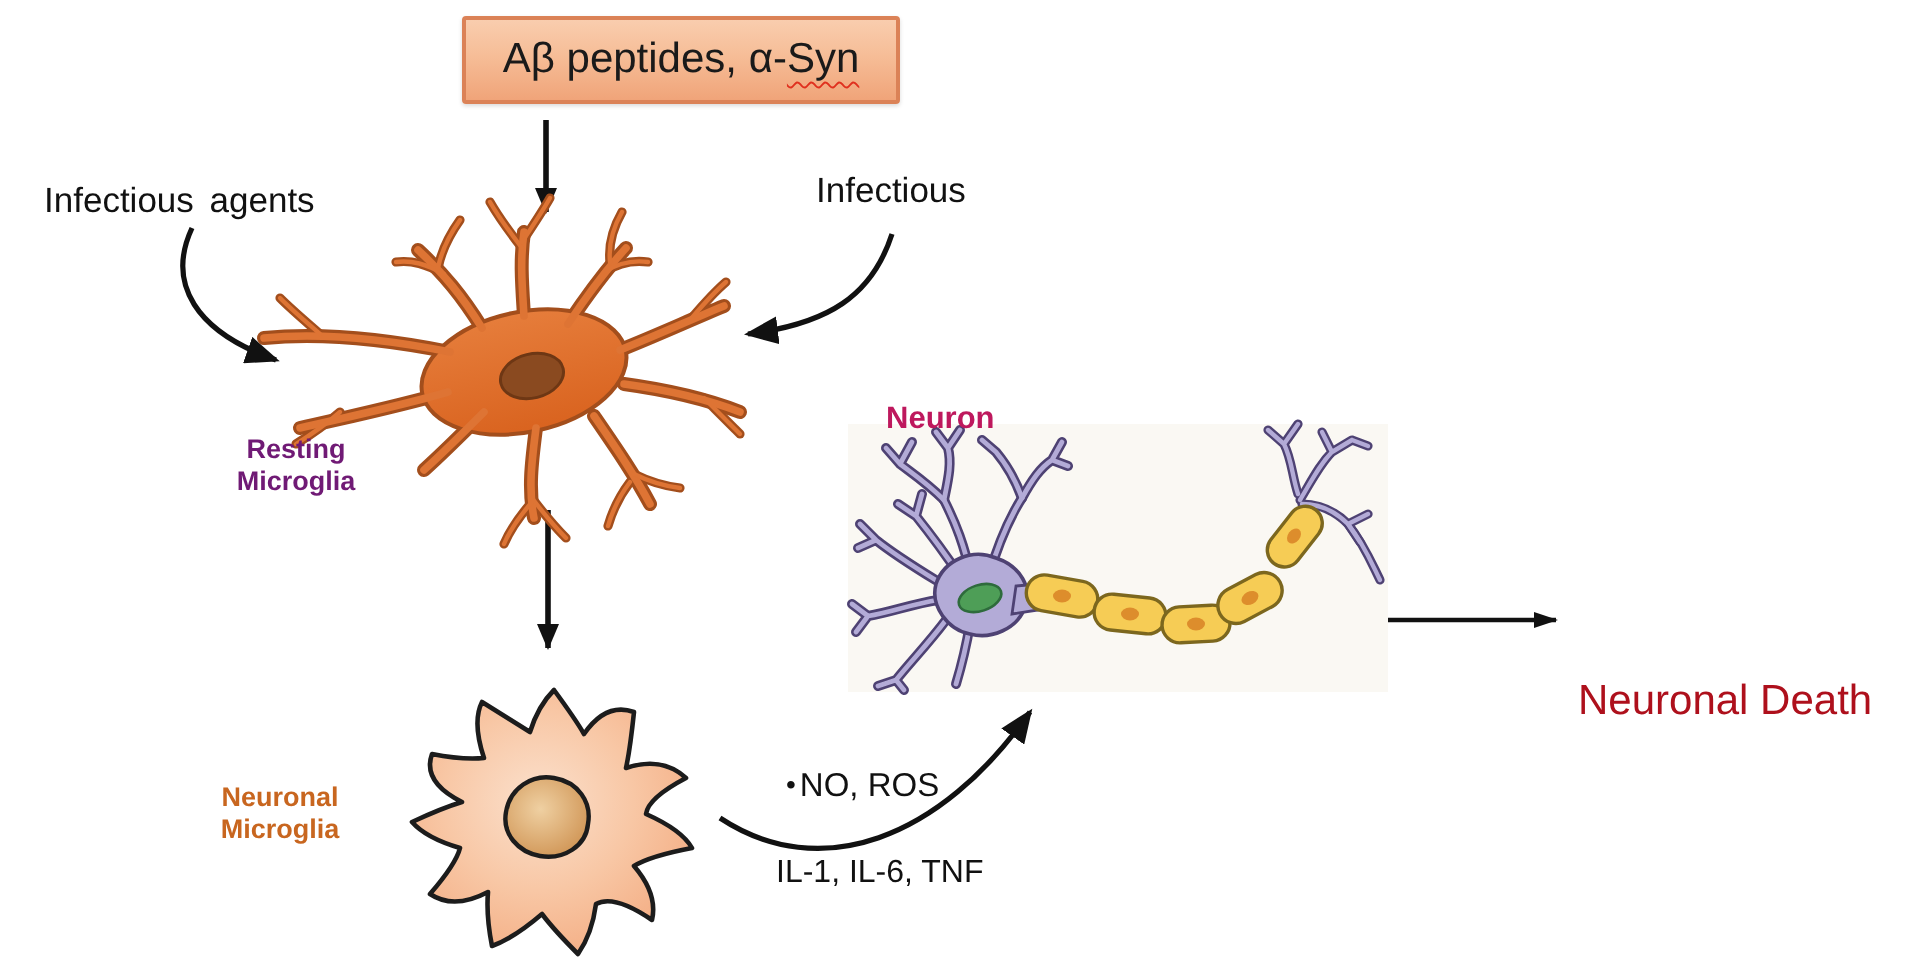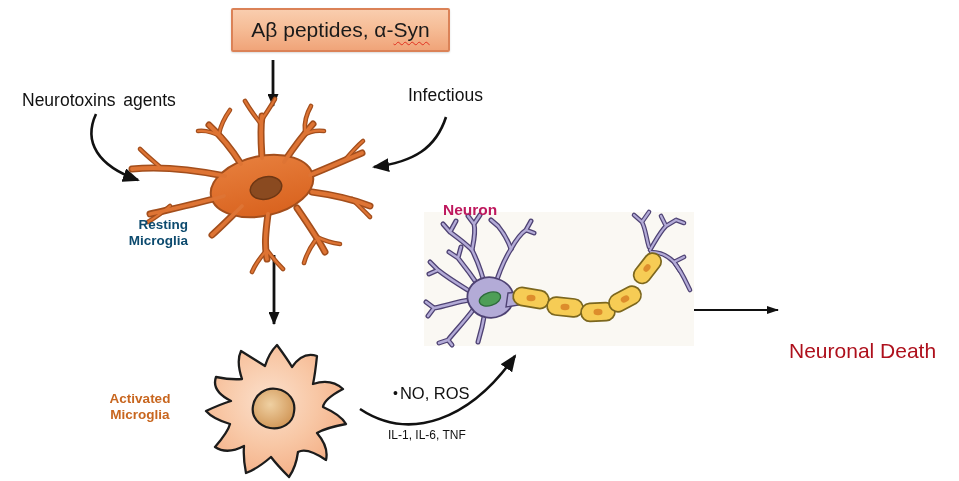--- a/index.html
+++ b/index.html
@@ -17,26 +17,26 @@
   .wavy{
     text-decoration-line:underline;
     text-decoration-style:wavy;
     text-decoration-color:#E0301E;
     text-decoration-thickness:1px;
     text-underline-offset:4px;
     text-align:right;
   }
   .infectious{left:22px;top:90px;font-size:17.5px;word-spacing:3px;}
   .neurotoxins{left:408px;top:85px;font-size:17.5px;}
-  .resting{left:108px;top:217px;width:80px;text-align:right;font-size:13.5px;font-weight:bold;color:#0c4a6e;line-height:16px;white-space:normal;}
+  .resting{left:108px;top:217px;width:80px;text-align:center;font-size:13.5px;font-weight:bold;color:#701a75;line-height:16px;white-space:normal;}
   .activated{left:101px;top:391px;width:78px;text-align:center;font-size:13.5px;font-weight:bold;color:#C8661F;line-height:16px;white-space:normal;}
   .neuronlbl{left:443px;top:201px;font-size:15.5px;font-weight:bold;color:#be185d;}
   .mediators1{left:393px;top:384px;font-size:16.5px;}
   .mediators1 .bullet{font-size:14px;position:relative;top:-1px;margin-right:2px;}
-  .mediators2{left:388px;top:428px;font-size:12px;}
+  .mediators2{left:388px;top:428px;font-size:16px;}
   .death{left:789px;top:296px;font-size:21px;color:#AE101C;margin-top:43px;}
 </style>
 </head>
 <body>
 
 <div class="stage">
 
   <svg width="959" height="481" viewBox="0 0 959 481">
     <defs>
       <marker id="ah" markerUnits="userSpaceOnUse" markerWidth="14" markerHeight="11" refX="12" refY="5.5" orient="auto">
@@ -165,23 +165,23 @@
         <ellipse cx="647" cy="268" rx="4.2" ry="3" transform="rotate(-52 647 268)"></ellipse>
       </g>
     </g>
   </svg>
 
   <div class="abox">
     <span>Aβ peptides, α-</span>
       <span class="wavy">Syn</span>
   </div>
 
-  <div class="lbl infectious">Neurotoxins agents</div>
+  <div class="lbl infectious">Infectious agents</div>
   <div class="lbl neurotoxins">Infectious</div>
   <div class="lbl resting">Resting Microglia</div>
-  <div class="lbl activated">Activated Microglia</div>
+  <div class="lbl activated">Neuronal Microglia</div>
   <div class="lbl neuronlbl">Neuron</div>
 
   <div class="lbl mediators1"><span class="bullet">•</span><span>NO, ROS</span></div>
   <div class="lbl mediators2">IL-1, IL-6, TNF</div>
 
   <div class="lbl death">Neuronal Death</div>
 </div>
 
 </body></html>

